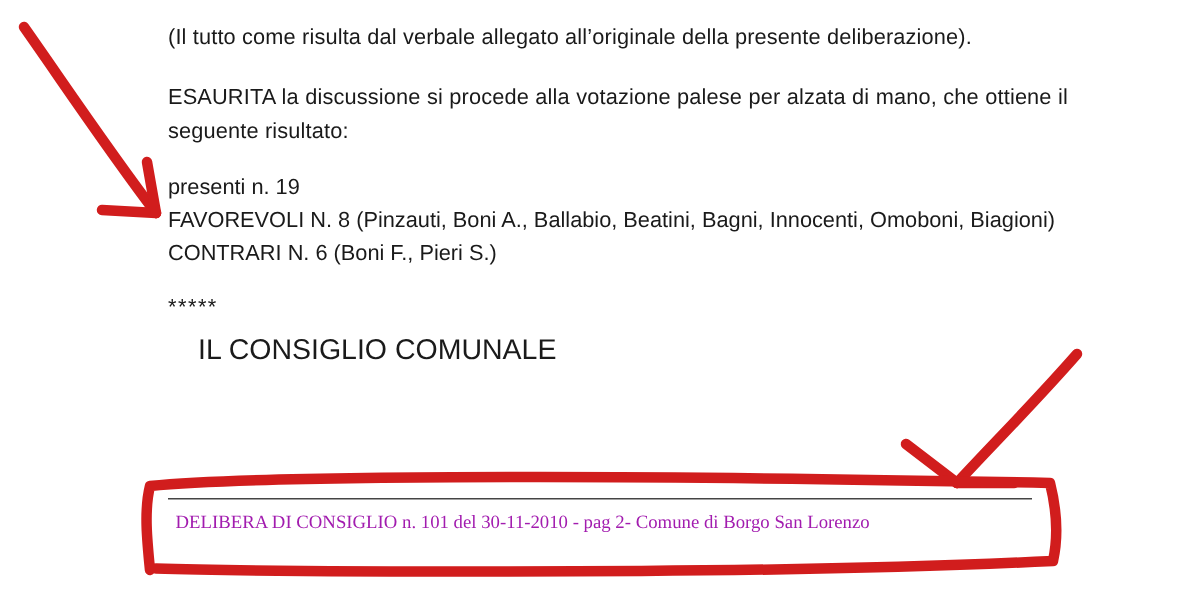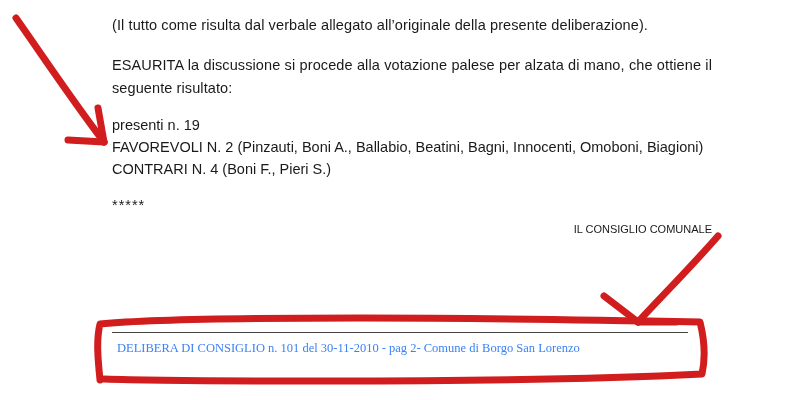--- a/index.html
+++ b/index.html
@@ -43,41 +43,41 @@
   }
   .vote-line { display: block; }
 
   .stars {
     font-size: 14.5px;
     letter-spacing: 1px;
     margin: 0 0 10px 0;
   }
 
   .council-title {
-    font-size: 11px;
-    text-align: right;
+    font-size: 19px;
+    text-align: left;
     margin: 0;
     padding-left: 20px;
   }
 
   
   .footer-rule {
     position: absolute;
     left: 112px;
     top: 332px;
     width: 576px;
     border-top: 1px solid #444;
   }
   .footer-text {
     position: absolute;
     left: 117px;
     top: 341px;
     font-family: "Liberation Serif", serif;
     font-size: 12.5px;
-    color: #3b82f6;
+    color: #a21caf;
     white-space: nowrap;
   }
 
   
   .annotations {
     position: absolute;
     left: 0;
     top: 0;
     width: 800px;
     height: 400px;
@@ -90,22 +90,22 @@
 <div id="page">
 
   <div class="doc-body">
 
     <p class="para">(Il tutto come risulta dal verbale allegato all’originale della presente deliberazione).</p>
 
     <p class="para tight">ESAURITA la discussione si procede alla votazione palese per alzata di mano, che ottiene il seguente risultato:</p>
 
     <div class="vote-block">
       <span class="vote-line">presenti n. 19</span>
-      <span class="vote-line">FAVOREVOLI  N. 2  (Pinzauti, Boni A., Ballabio, Beatini, Bagni, Innocenti, Omoboni, Biagioni)</span>
-      <span class="vote-line">CONTRARI    N. 4  (Boni F., Pieri S.)</span>
+      <span class="vote-line">FAVOREVOLI  N. 8  (Pinzauti, Boni A., Ballabio, Beatini, Bagni, Innocenti, Omoboni, Biagioni)</span>
+      <span class="vote-line">CONTRARI    N. 6  (Boni F., Pieri S.)</span>
     </div>
 
     <p class="stars">*****</p>
 
     <p class="council-title">IL CONSIGLIO COMUNALE</p>
 
   </div>
 
   <div class="footer-rule"></div>
   <div class="footer-text">DELIBERA DI CONSIGLIO n. 101 del 30-11-2010 - pag 2- Comune di Borgo San Lorenzo</div>

